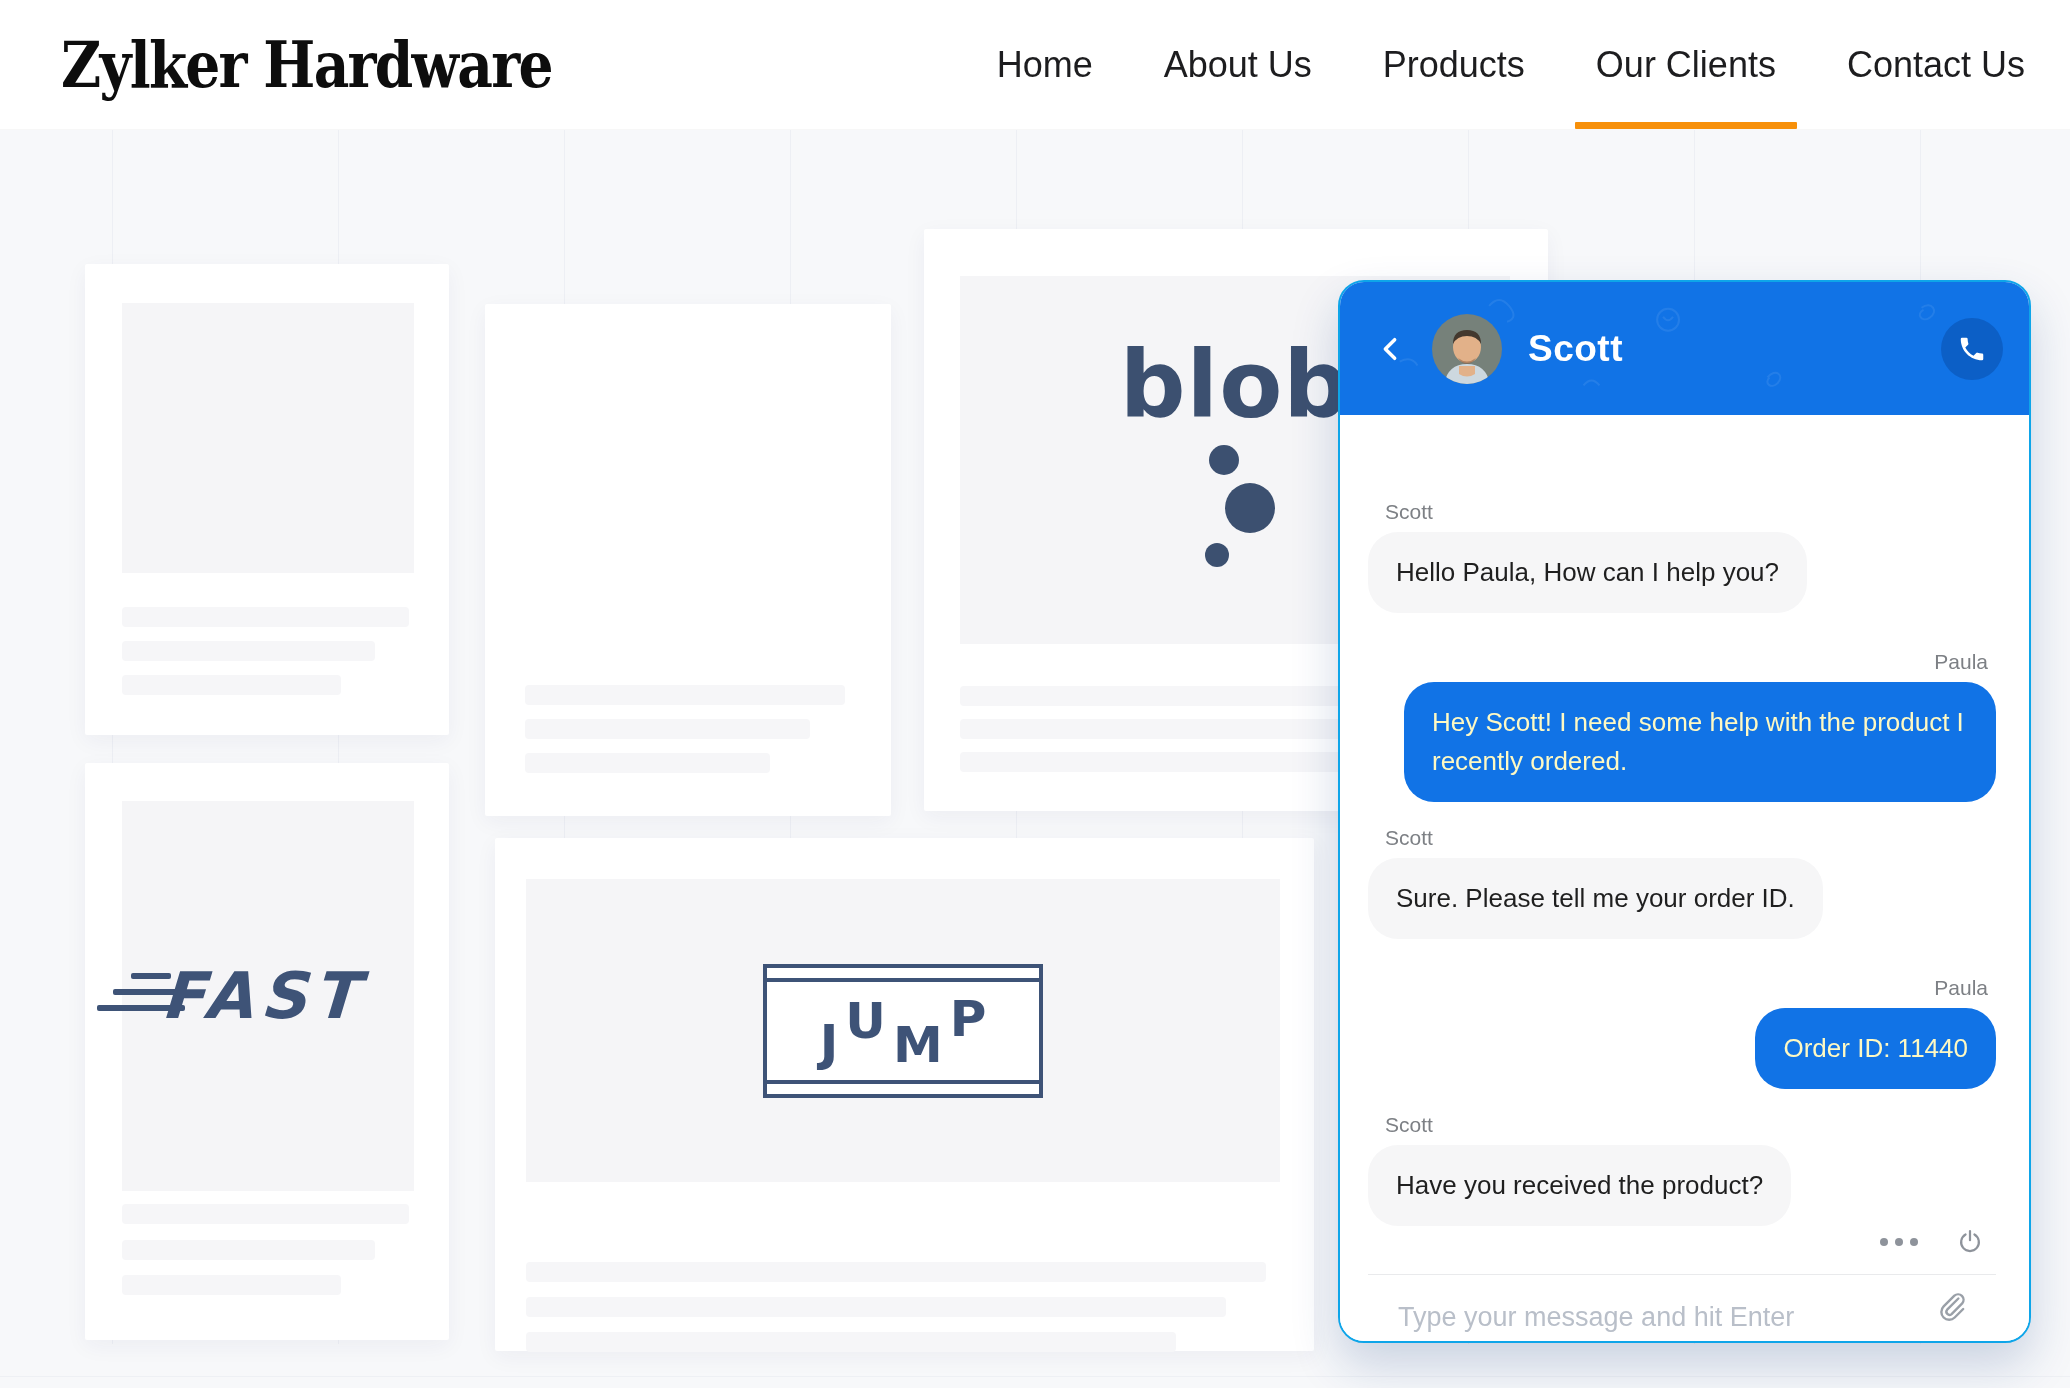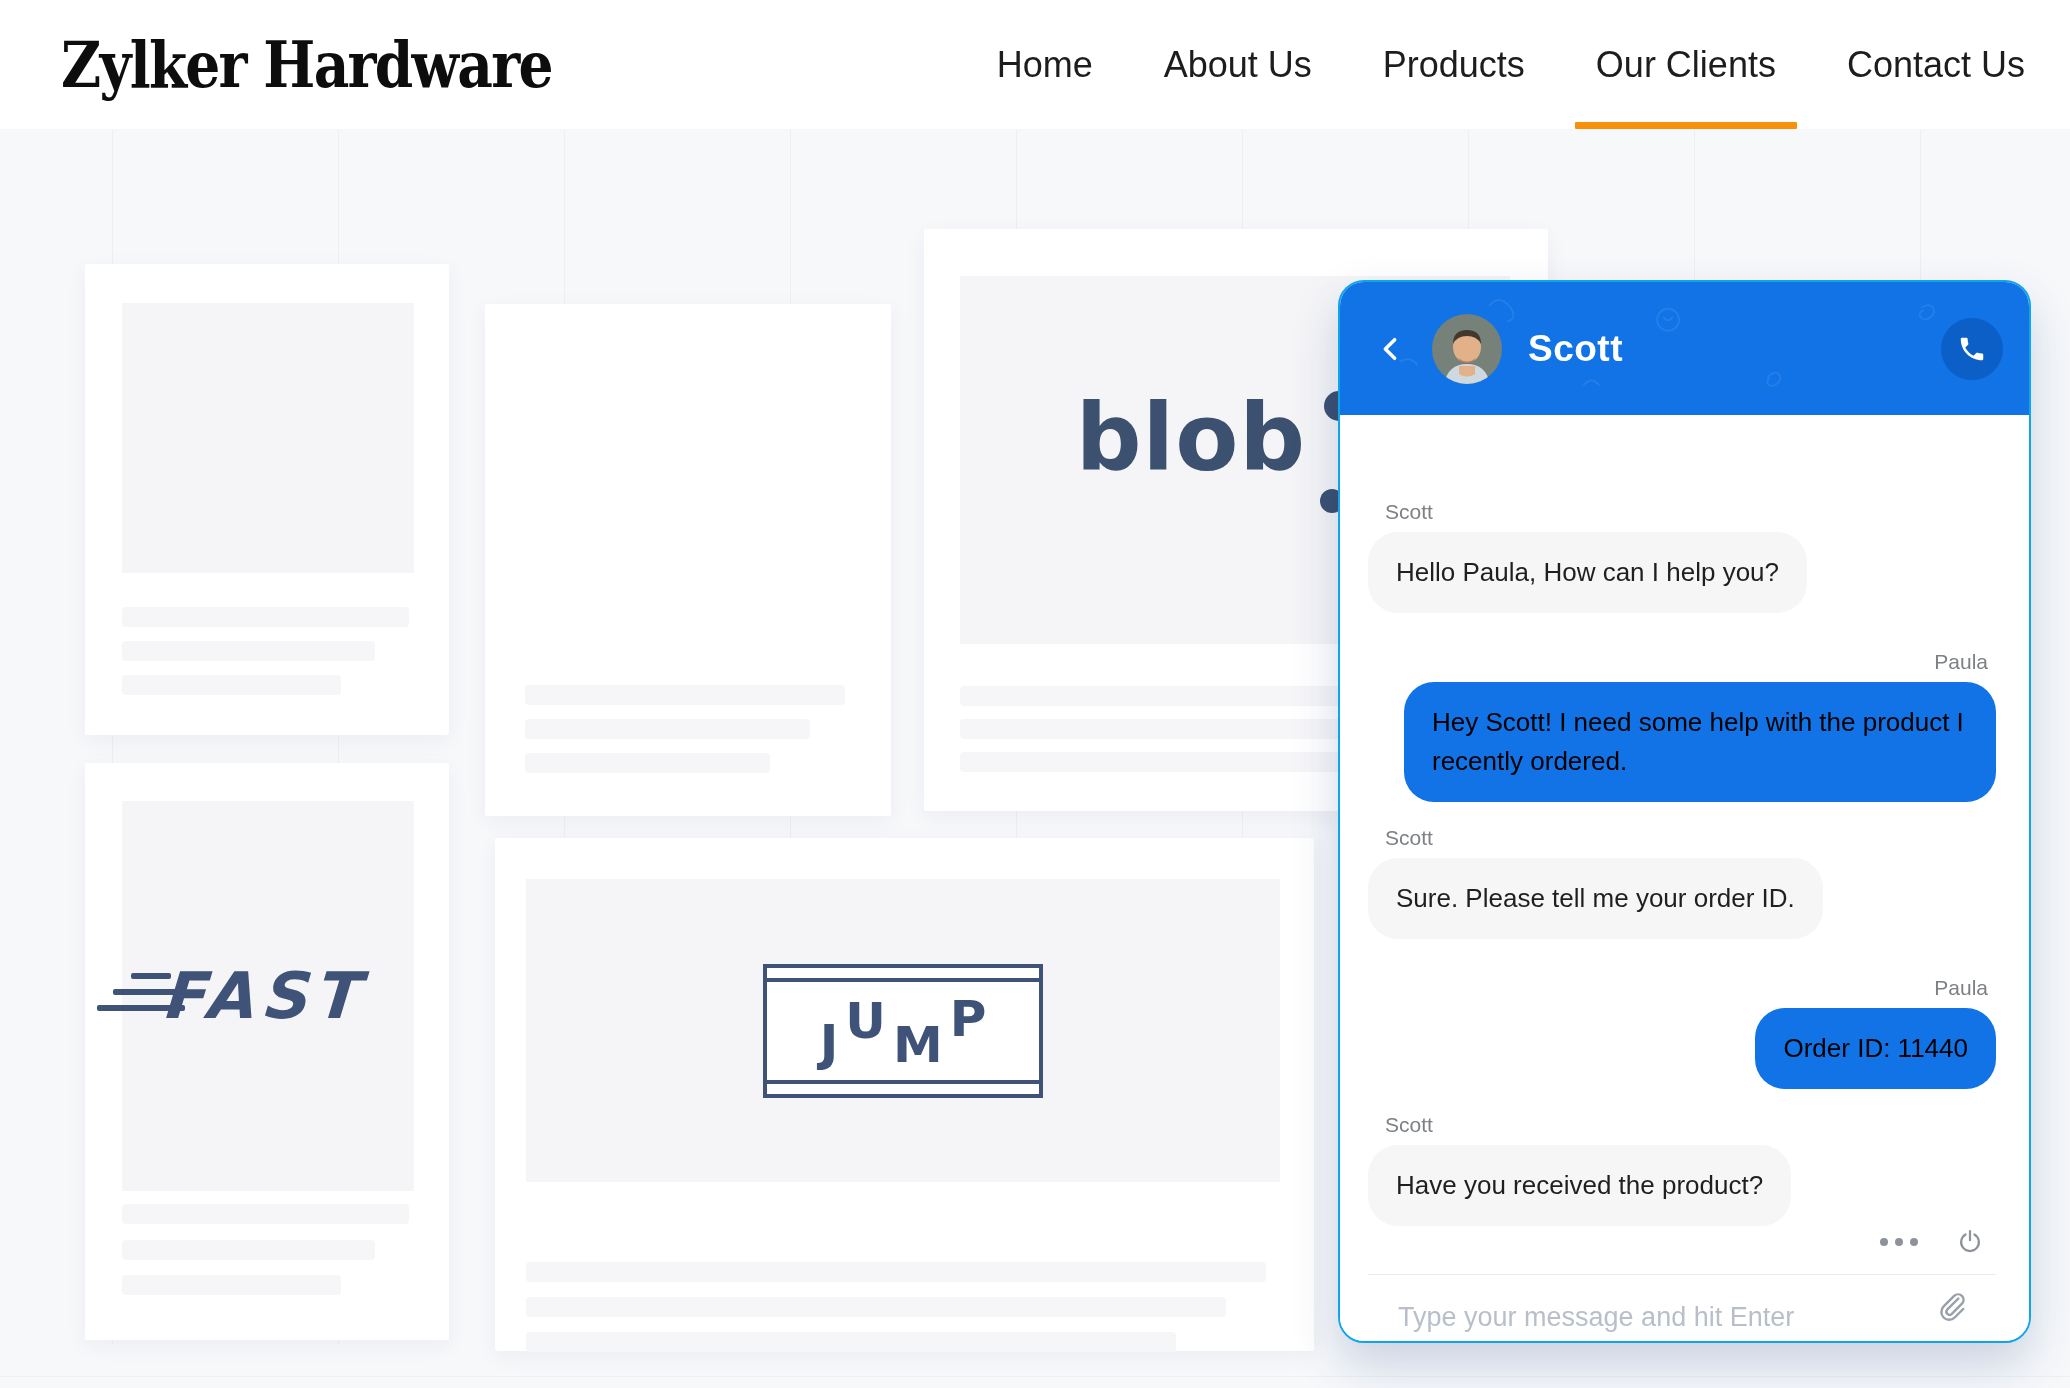--- a/index.html
+++ b/index.html
@@ -43,21 +43,21 @@
   }
   .card-img { position:absolute; background:#f5f5f7; display:flex; align-items:center; justify-content:center; }
   .ph-line { position:absolute; height:20px; background:#f6f6f8; border-radius:4px; }
 
   .navy { color:#3E5377; }
 
   
   .style-logo { font-family:"DejaVu Serif", serif; font-style:italic; font-weight:bold; font-size:96px; letter-spacing:2px; }
 
   
-  .blob-logo { position:relative; display:flex; align-items:flex-start; }
+  .blob-logo { position:relative; display:flex; align-items:center;flex-direction:column; }
   .blob-text { font-family:"DejaVu Sans", sans-serif; font-weight:bold; font-size:92px; letter-spacing:1px; color:#3C5070; }
   .blob-dots { position:relative; width:88px; height:150px; }
   .blob-dot { position:absolute; border-radius:50%; background:#3C5070; }
   .blob-dot.d1 { width:30px; height:30px; left:18px; top:6px; }
   .blob-dot.d2 { width:50px; height:50px; left:34px; top:44px; }
   .blob-dot.d3 { width:24px; height:24px; left:14px; top:104px; }
 
   
   .fast-logo { position:relative; }
   .fast-text { font-family:"DejaVu Sans", sans-serif; font-style:italic; font-weight:bold; font-size:64px; letter-spacing:7px; color:#3E5377; transform:skewX(-6deg); }
@@ -101,21 +101,21 @@
     display:flex; flex-direction:column; padding:85px 33px 0 28px;
   }
   .msg-group { display:flex; flex-direction:column; align-items:flex-start; margin-bottom:24px; }
   .msg-group.right { align-items:flex-end; }
   .msg-sender { font-size:21px; color:#7d8085; margin:0 6px 8px 17px; }
   .msg-group.right .msg-sender { margin:13px 8px 8px 0; }
   .bubble {
     font-size:26px; line-height:1.5; padding:21px 28px; border-radius:30px;
     width:fit-content; max-width:600px; color:#1f1f1f; background:#f6f6f7;
   }
-  .msg-group.right .bubble { background:#1173E6; color:#000000; }
+  .msg-group.right .bubble { background:#1173E6; color:#fef9c3; }
 
   .spacer { flex:1; }
 
   .options-row { display:flex; justify-content:flex-end; align-items:center; gap:30px; padding:0 10px 16px 0; }
   .more-dots { display:flex; gap:7px; align-items:center; cursor:pointer; padding:6px; }
   .more-dots i { width:8px; height:8px; border-radius:50%; background:#8e939b; display:block; }
   .power-btn { cursor:pointer; display:flex; padding:2px; }
 
   .input-row { border-top:1px solid #e9eaec; height:96px; position:relative; }
   .chat-input {

